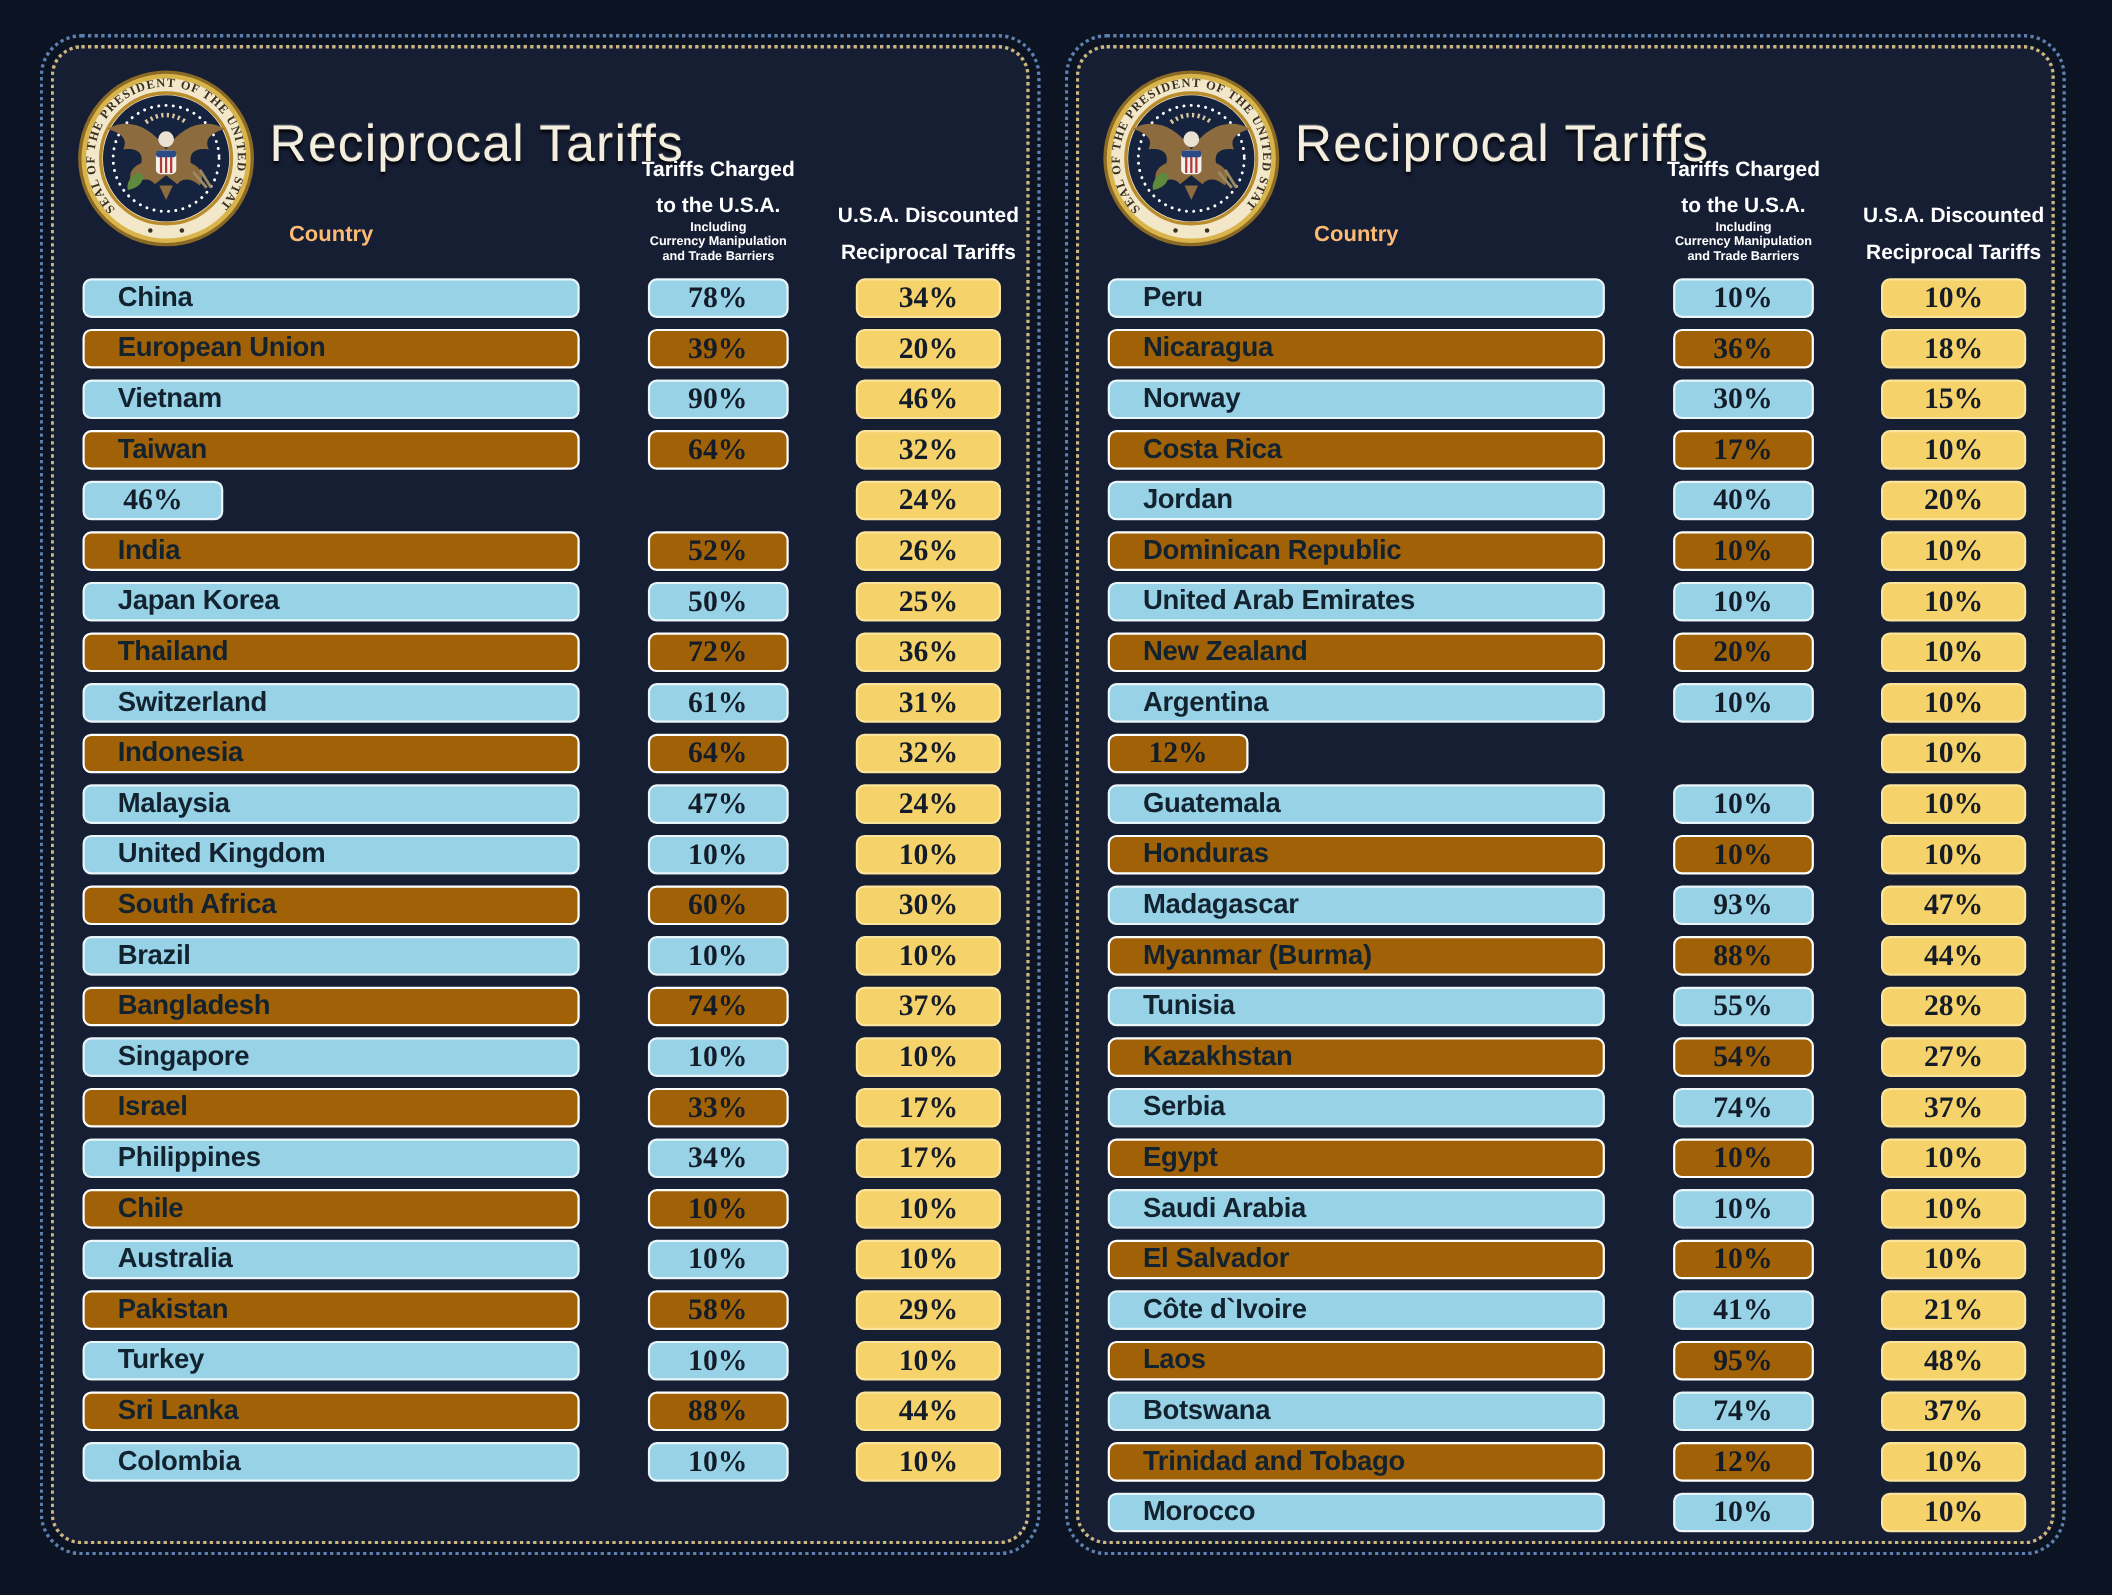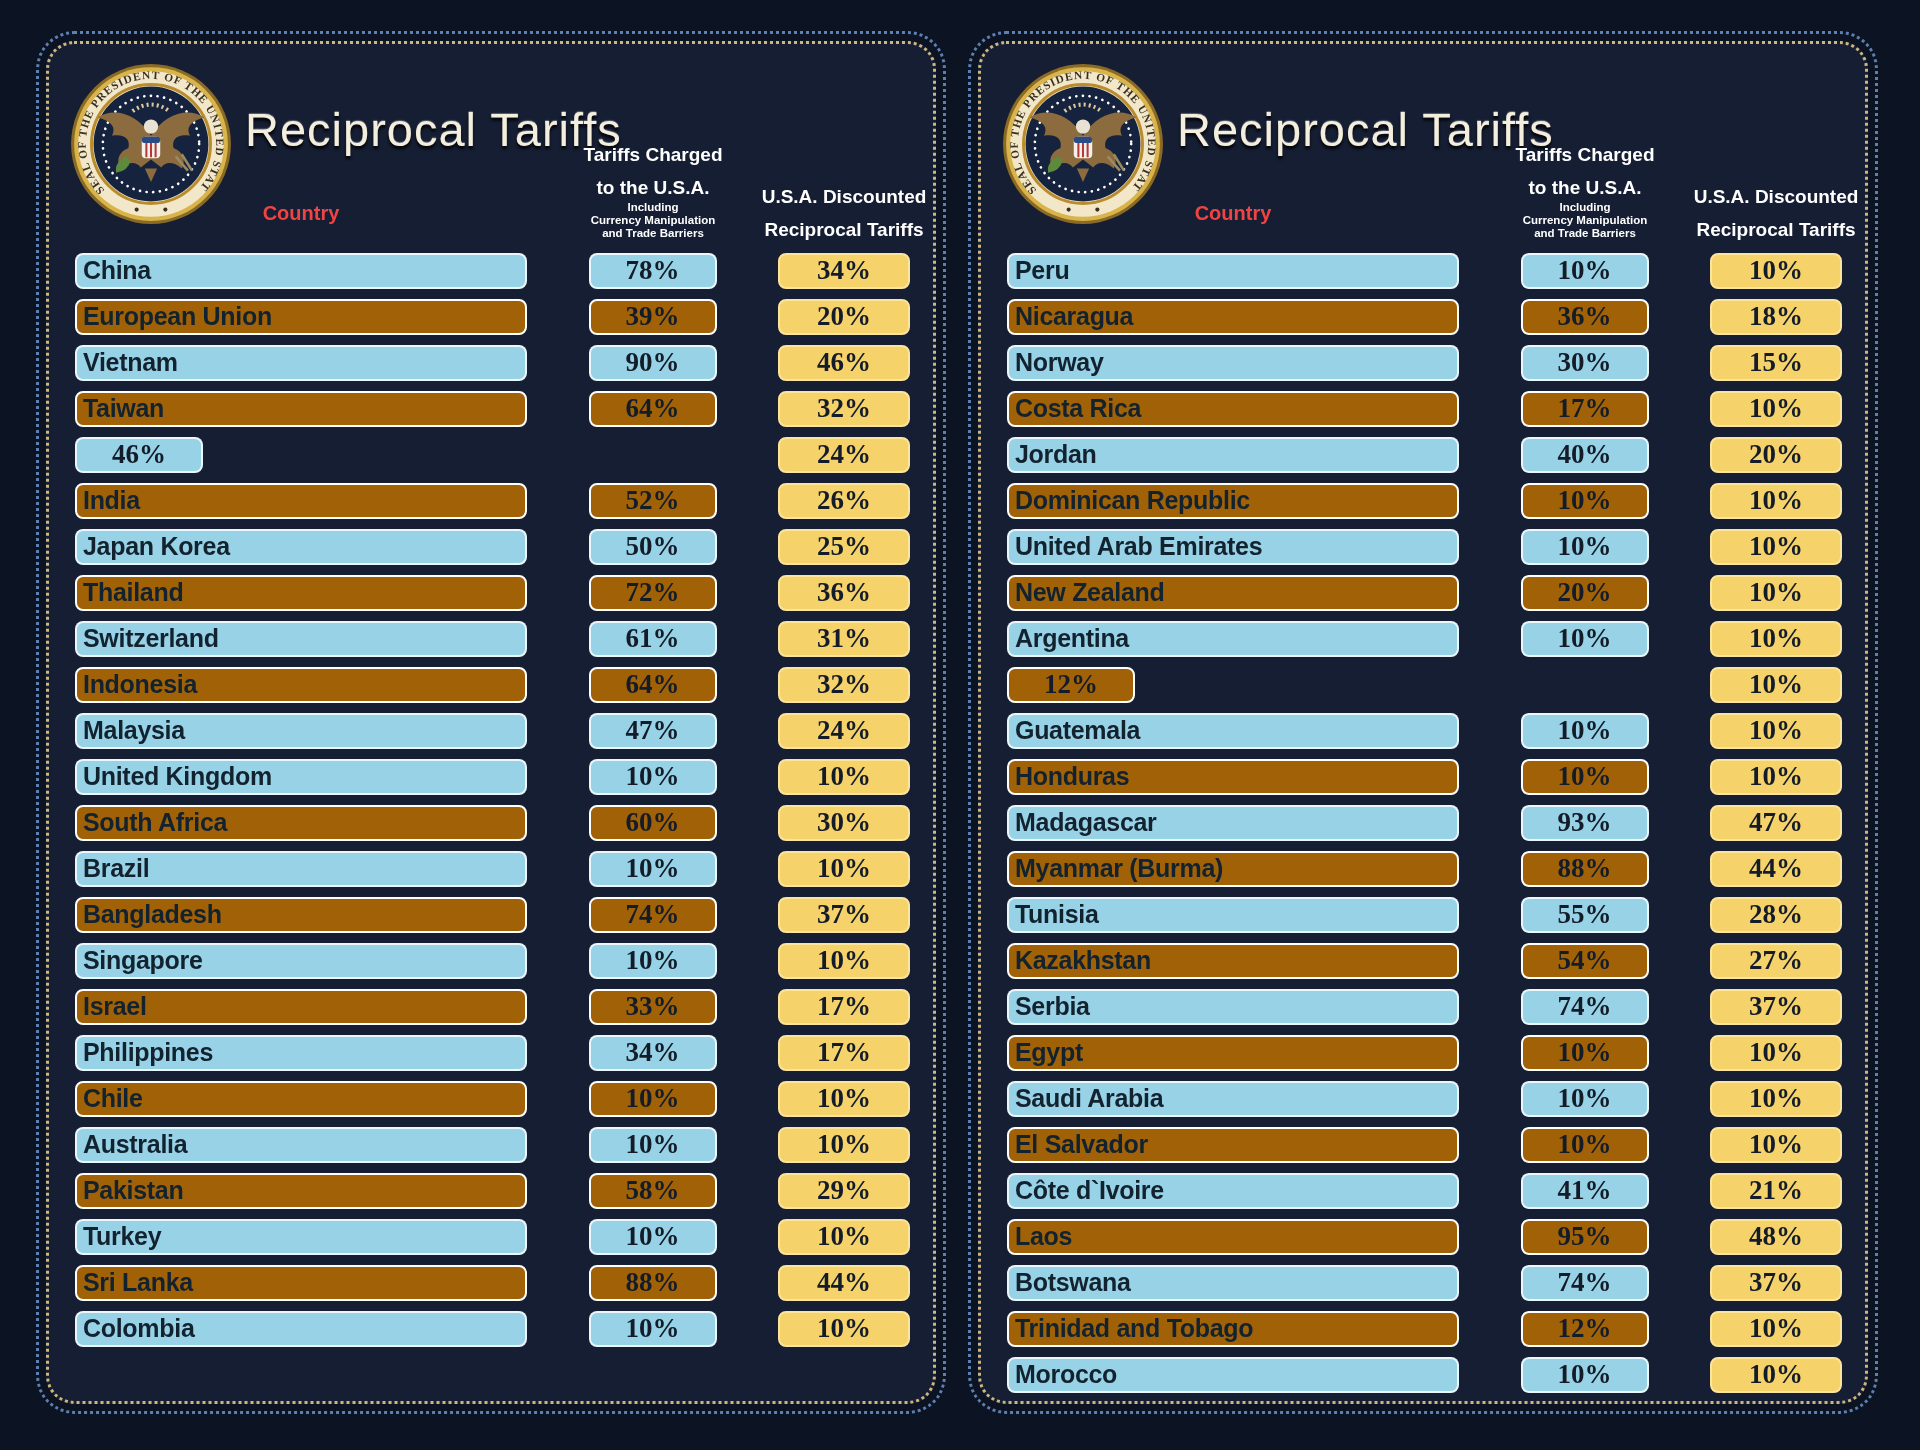--- a/index.html
+++ b/index.html
@@ -31,32 +31,32 @@
 
   .col-head{position:absolute;text-align:center;color:#ffffff;transform:translateX(-50%);}
   .col-head .big{font-size:19px;font-weight:700;line-height:21px;margin-top:12px;}
   .col-head .small{font-size:11.5px;font-weight:700;line-height:13px;}
   .col-head .small.first{margin-top:3px;}
   .charged-head{left:604px;top:88px;width:230px;}
   .disc-head{left:795px;top:130px;width:210px;}
 
   .country-head{
     position:absolute;left:26px;top:158px;width:452px;text-align:center;
-    color:#ef4444;font-size:20px;font-weight:700;
+    color:#fdba74;font-size:20px;font-weight:700;
   }
 
   .rows{position:absolute;left:26px;top:209px;width:835px;}
   .row{display:flex;justify-content:space-between;height:36px;margin-bottom:10px;}
   .chip{
     box-sizing:border-box;height:36px;border-radius:8px;
     border:2px solid rgba(255,255,255,.8);
     color:#12222f;overflow:hidden;white-space:nowrap;
   }
   .chip.country{
-    width:452px;padding-left:6px;
+    width:452px;padding-left:30px;
     font-size:25px;font-weight:700;line-height:31px;letter-spacing:-0.3px;
     text-align:left;
   }
   .chip.pct{
     font-family:"Liberation Serif",serif;font-weight:700;font-size:27px;line-height:31px;
     text-align:center;color:#131c28;
   }
   .chip.charged{width:128px;}
   .chip.discounted{width:132px;background:#f6d26b;border-color:#fbe49b;}
   .row.alt-blue  .chip.country,.row.alt-blue  .chip.charged{background:#98d2e6;}

